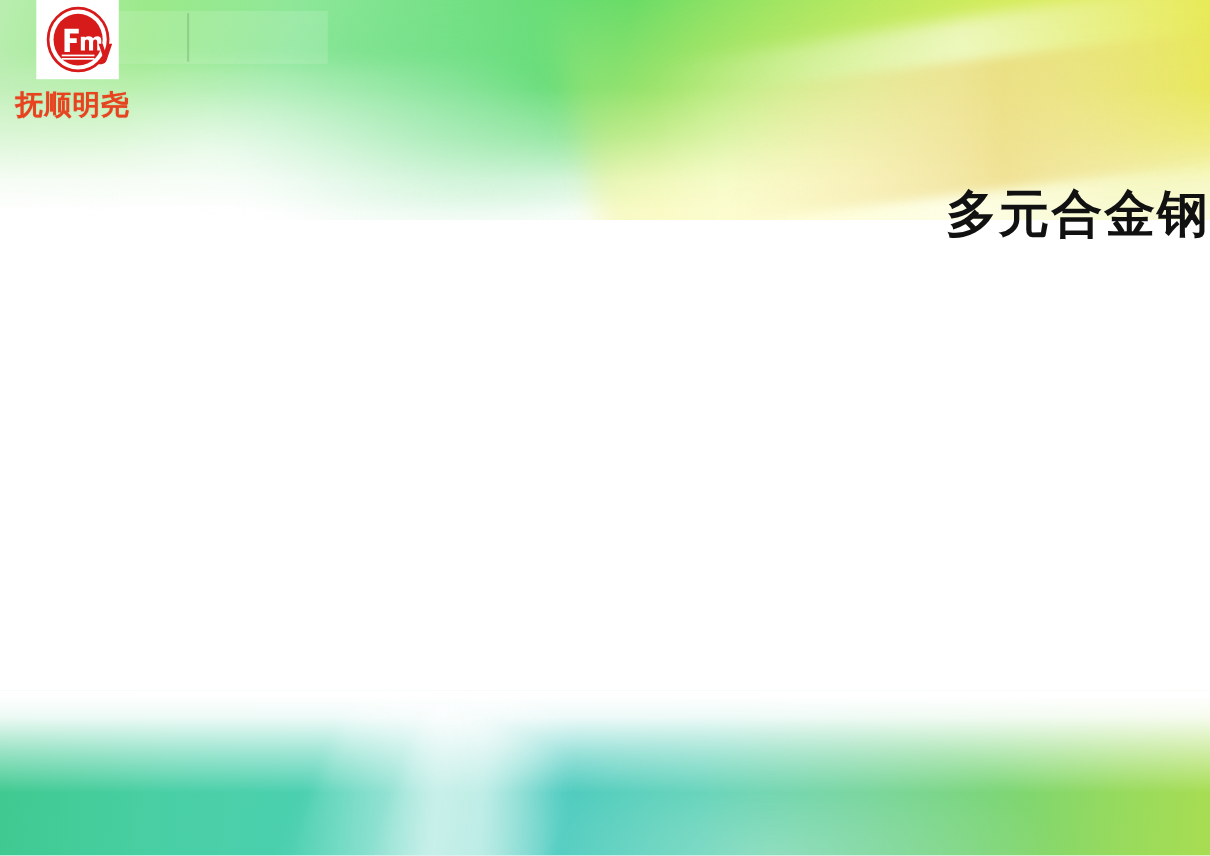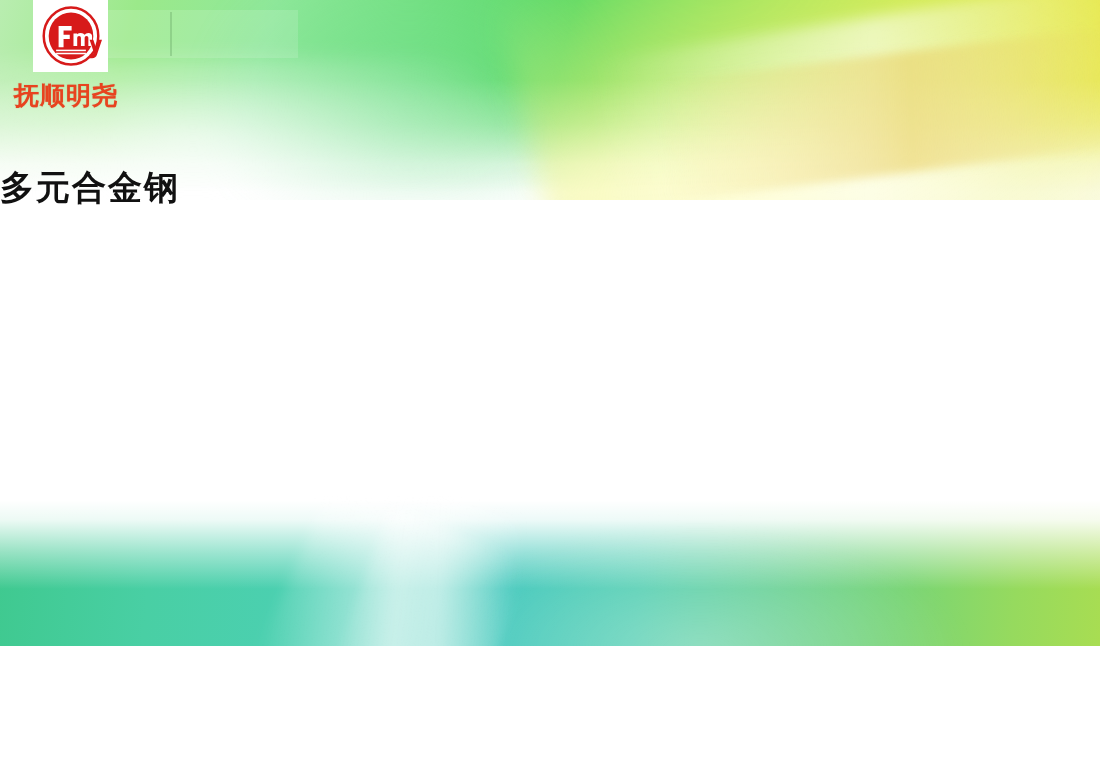--- a/index.html
+++ b/index.html
@@ -3,21 +3,21 @@
 <meta charset="utf-8">
 <style>
   html, body {
     margin: 0;
     padding: 0;
     background: #ffffff;
   }
   #slide {
     position: relative;
     width: 1100px;
-    height: 646px;
+    height: 778px;
     overflow: hidden;
     background: #ffffff;
     font-family: "Liberation Sans", "DejaVu Sans", sans-serif;
   }
 
   
   .top-band {
     position: absolute;
     left: 0; top: 0;
     width: 1100px;
@@ -201,22 +201,22 @@
   
   .content {
     position: absolute;
     left: 0; top: 0;
     width: 1100px; height: 778px;
   }
   .slide-title {
     position: absolute;
     left: 0; top: 170px;
     width: 1100px;
-    text-align: left;
-    font-size: 34px;
+    text-align: right;
+    font-size: 46px;
     font-weight: bold;
     color: #111111;
     letter-spacing: 2px;
     line-height: 1.05;
   }
   .body-text {
     position: absolute;
     left: 128px; top: 262px;
     width: 900px;
     font-size: 39px;

